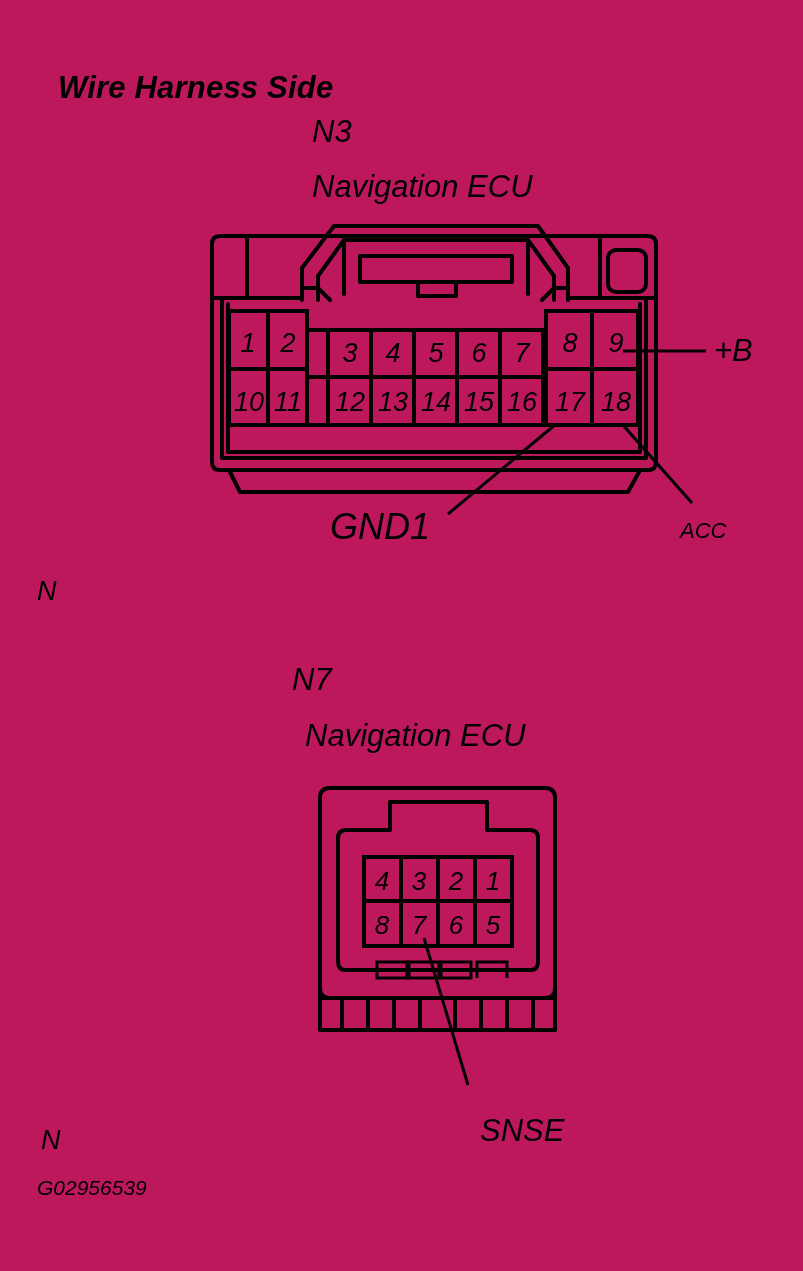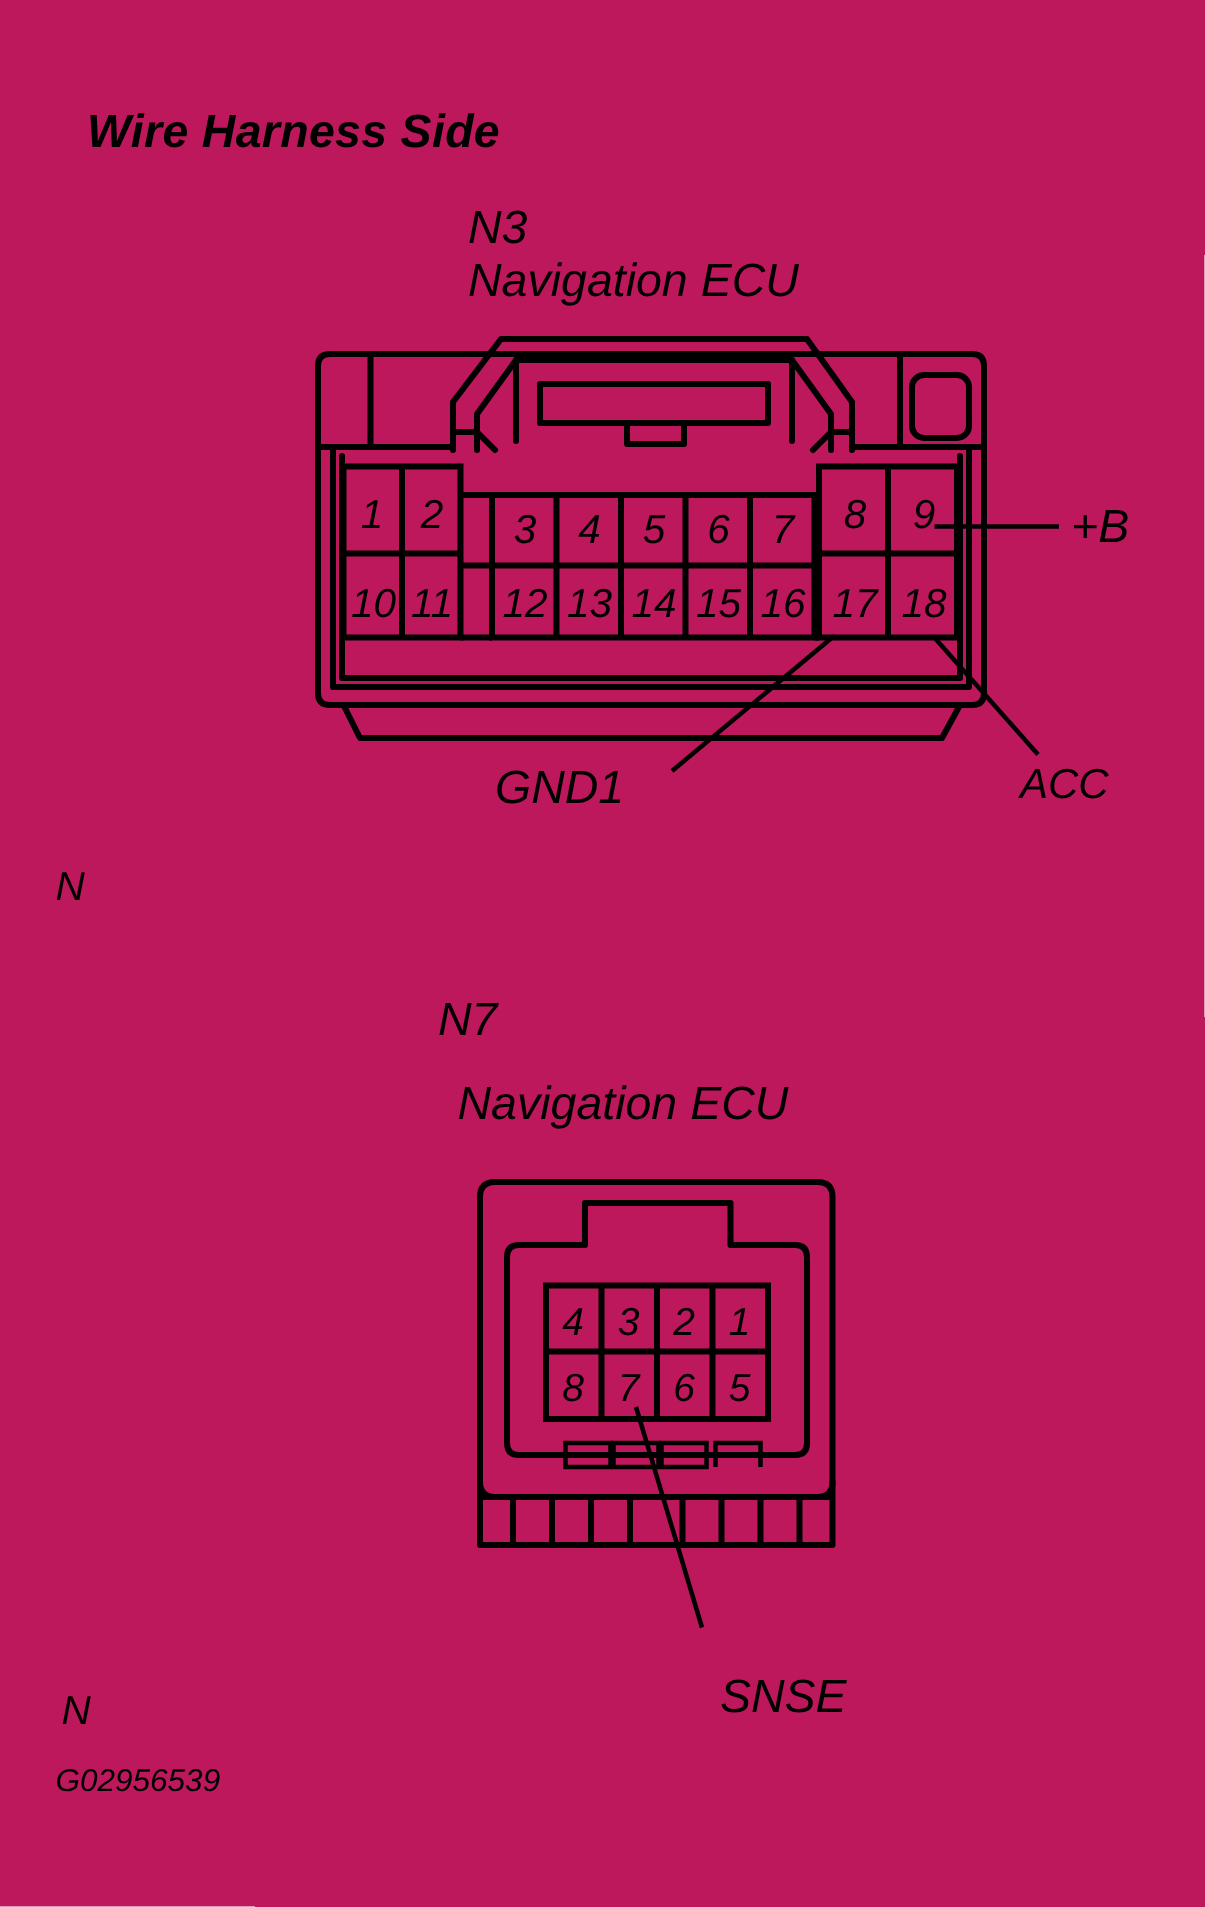--- a/index.html
+++ b/index.html
@@ -29,21 +29,20 @@
     left: 58px;
     top: 72px;
     font-size: 31px;
     font-weight: bold;
     letter-spacing: 0.2px;
   }
   #n3-code {
     left: 312px;
     top: 116px;
     font-size: 31px;
-    margin-top: 20px;
   }
   #n3-name {
     left: 312px;
     top: 171px;
     font-size: 31px;
   }
   #n7-code {
     left: 292px;
     top: 664px;
     font-size: 31px;
@@ -54,26 +53,26 @@
     font-size: 31px;
   }
   #label-plus-b {
     left: 714px;
     top: 335px;
     font-size: 31px;
   }
   #label-gnd1 {
     left: 330px;
     top: 509px;
-    font-size: 31px;
+    font-size: 36px;
   }
   #label-acc {
     left: 680px;
-    top: 509px;
-    font-size: 28px;
+    top: 520px;
+    font-size: 22px;
   }
   #label-snse {
     left: 480px;
     top: 1079px;
     font-size: 31px;
     margin-top: 36px;
   }
   #marker-n-upper {
     left: 37px;
     top: 578px;

